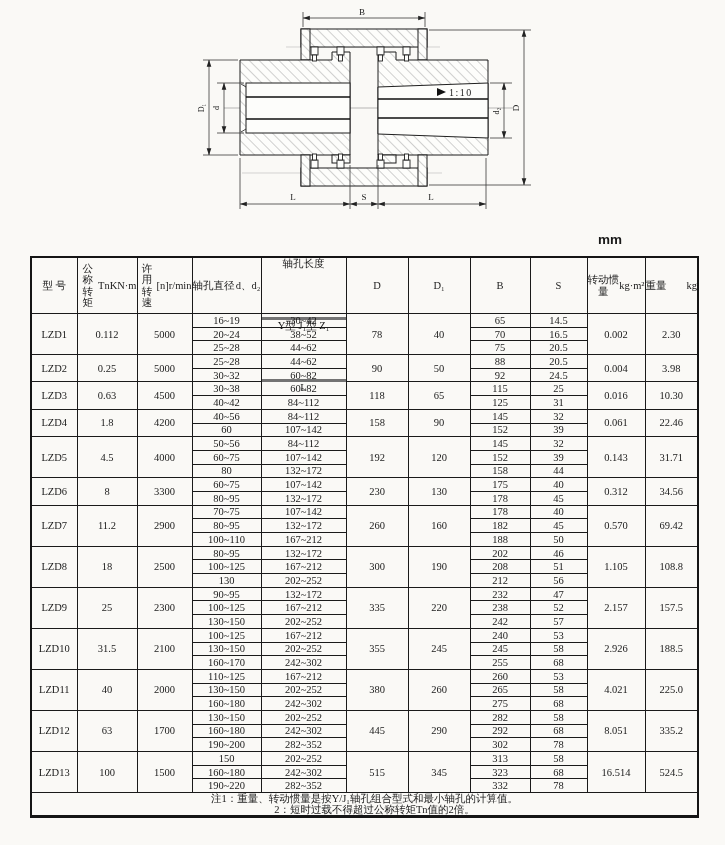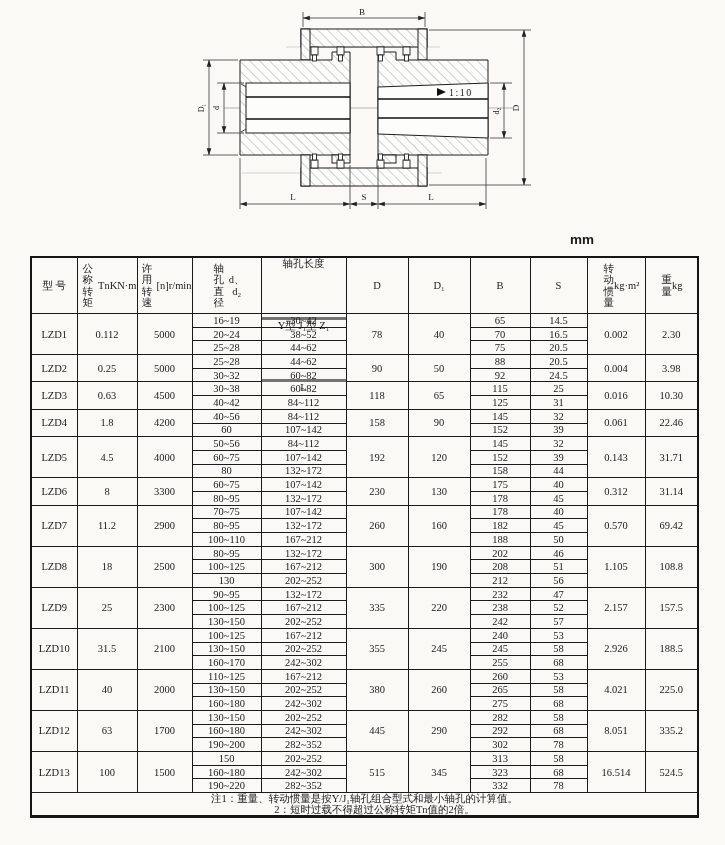--- a/index.html
+++ b/index.html
@@ -7,36 +7,36 @@
     width:725px;height:845px;background:#faf9f6;color:#1a1a1a;
     font-family:"Liberation Serif","DejaVu Serif",serif;position:relative;overflow:hidden;
   }
   .diagram-wrap{position:relative;width:725px;height:226px;}
   .title-row{position:relative;margin-left:30px;width:667px;height:26px;margin-top:2px;}
   .doc-title{
     position:absolute;left:0;right:0;text-align:center;top:3px;
     font-family:"Liberation Sans","DejaVu Sans",sans-serif;font-weight:bold;font-size:15px;letter-spacing:.5px;
   }
   .unit-label{
-    position:absolute;left:540px;top:4px;font-family:"Liberation Sans","DejaVu Sans",sans-serif;
+    position:absolute;left:568px;top:4px;font-family:"Liberation Sans","DejaVu Sans",sans-serif;
     font-weight:bold;font-size:13.5px;
   }
   table.param{
     border-collapse:collapse;table-layout:fixed;width:667px;margin-left:30px;margin-top:2px;
     border:2px solid #151515;border-bottom:3px solid #151515;
     font-family:"Liberation Serif","DejaVu Serif",serif;
   }
   table.param th,table.param td{
     border:1px solid #1a1a1a;padding:0;text-align:center;vertical-align:middle;
     font-weight:normal;font-size:10.5px;line-height:1.05;
   }
   thead th{font-size:11px;}
   .hc{display:flex;flex-direction:row;justify-content:center;align-items:center;height:55px;}
   .hc.three{justify-content:space-evenly;}
-  .hc.two{justify-content:space-between;padding:7px 16px;box-sizing:border-box;}
+  .hc.two{justify-content:space-between;padding:7px 0;box-sizing:border-box;}
   .lenstack{display:flex;flex-direction:column;height:55px;gap:48px;}
   .lenstack>div{flex:1;display:flex;align-items:center;justify-content:center;}
   .lenstack>div+div{border-top:3px solid #737373;}
   tbody td{height:12.7px;}
   td.notes-cell{text-align:left;padding:4px 6px 5px 14px;font-size:11px;line-height:1.45;}
   td.notes-cell .note-line-2{padding-left:20px;}
   svg text{fill:#1c1c1c;font-family:"Liberation Serif","DejaVu Serif",serif;}
 </style>
 </head>
 <body>
@@ -334,21 +334,21 @@
         <td rowspan="2">LZD6</td>
         <td rowspan="2">8</td>
         <td rowspan="2">3300</td>
         <td>60~75</td>
         <td>107~142</td>
         <td rowspan="2">230</td>
         <td rowspan="2">130</td>
         <td>175</td>
         <td>40</td>
         <td rowspan="2">0.312</td>
-        <td rowspan="2">31.14</td>
+        <td rowspan="2">34.56</td>
       </tr>
       <tr>
         <td>80~95</td>
         <td>132~172</td>
         <td>178</td>
         <td>45</td>
       </tr>
       <tr>
         <td rowspan="3">LZD7</td>
         <td rowspan="3">11.2</td>

